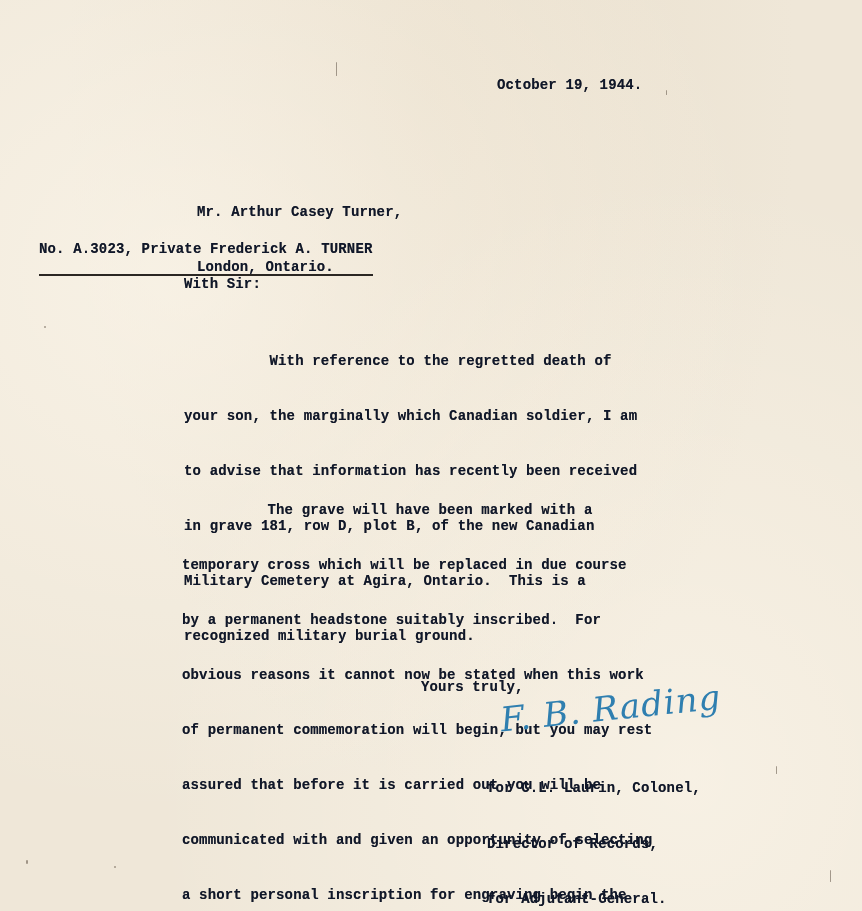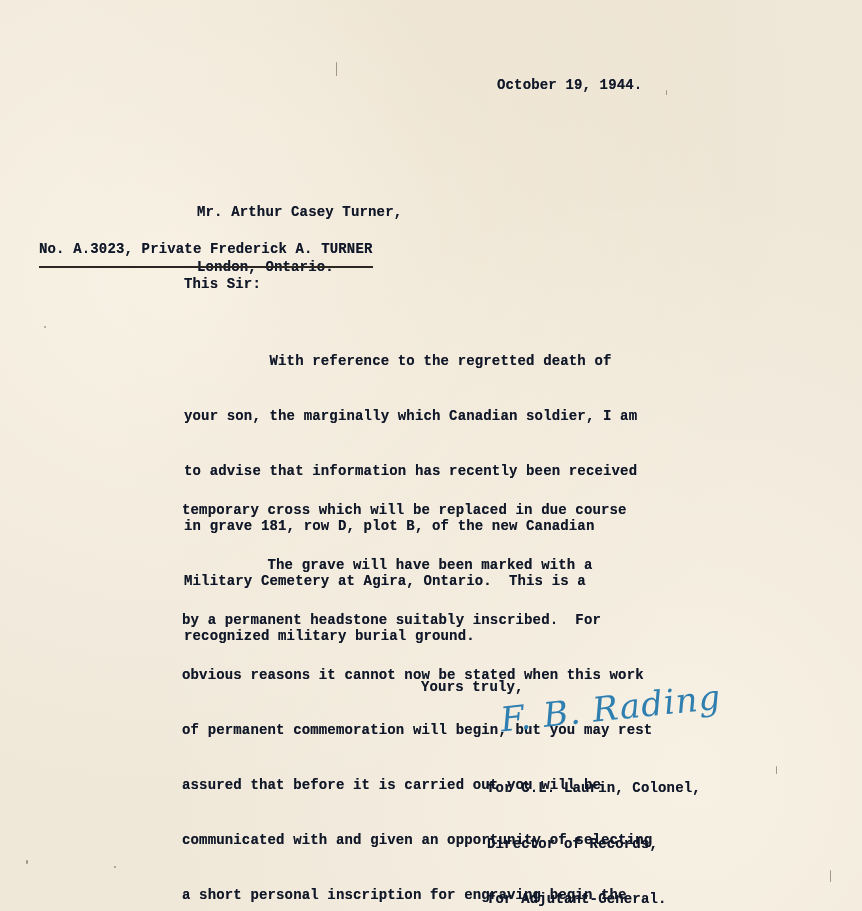--- a/index.html
+++ b/index.html
@@ -25,21 +25,21 @@
     line-height:18.2px;
     color:#0f172a;
     text-shadow:0 0 0.6px rgba(40,35,30,0.6);
   }
   .date { left:497px; top:76px; }
   .address { left:188px; top:167px;margin-left:9px; }
   .address div { height:18.5px; }
   .ref {
     left:39px; top:240px;
     border-bottom:2px solid #2b2723;
-    padding-bottom:8px;
+    padding-bottom:16px;
   }
   .salutation { left:184px; top:275px; }
   .para1 { left:184px; top:316px;font-family:Liberation Mono, monospace; }
   .para1 div, .para2 div { height:18.6px; }
   .para2 { left:182px; top:465px; }
   .closing { left:421px; top:678px; }
   .sig-block { left:487px; top:743px; }
   .sig-block div { height:18.7px; }
   .signature {
     position:absolute; left:500px; top:688px;
@@ -60,34 +60,34 @@
 
   <div class="tw date">October 19, 1944.</div>
 
   <div class="tw address">
     <div>Mr. Arthur Casey Turner,</div>
     <div>London, Ontario.</div>
   </div>
 
   <div class="tw ref">No. A.3023, Private Frederick A. TURNER</div>
 
-  <div class="tw salutation">This Sir:</div>
+  <div class="tw salutation">With Sir:</div>
 
   <div class="tw para1">
     <div>          With reference to the regretted death of</div>
     <div>your son, the marginally which Canadian soldier, I am</div>
     <div>to advise that information has recently been received</div>
     <div>in grave 181, row D, plot B, of the new Canadian</div>
     <div>Military Cemetery at Agira, Ontario.  This is a</div>
     <div>recognized military burial ground.</div>
   </div>
 
   <div class="tw para2">
+    <div>          The grave will have been marked with a</div>
     <div>temporary cross which will be replaced in due course</div>
-    <div>          The grave will have been marked with a</div>
     <div>by a permanent headstone suitably inscribed.  For</div>
     <div>obvious reasons it cannot now be stated when this work</div>
     <div>of permanent commemoration will begin, but you may rest</div>
     <div>assured that before it is carried out you will be</div>
     <div>communicated with and given an opportunity of selecting</div>
     <div>a short personal inscription for engraving begin the</div>
     
     
   </div>
 

